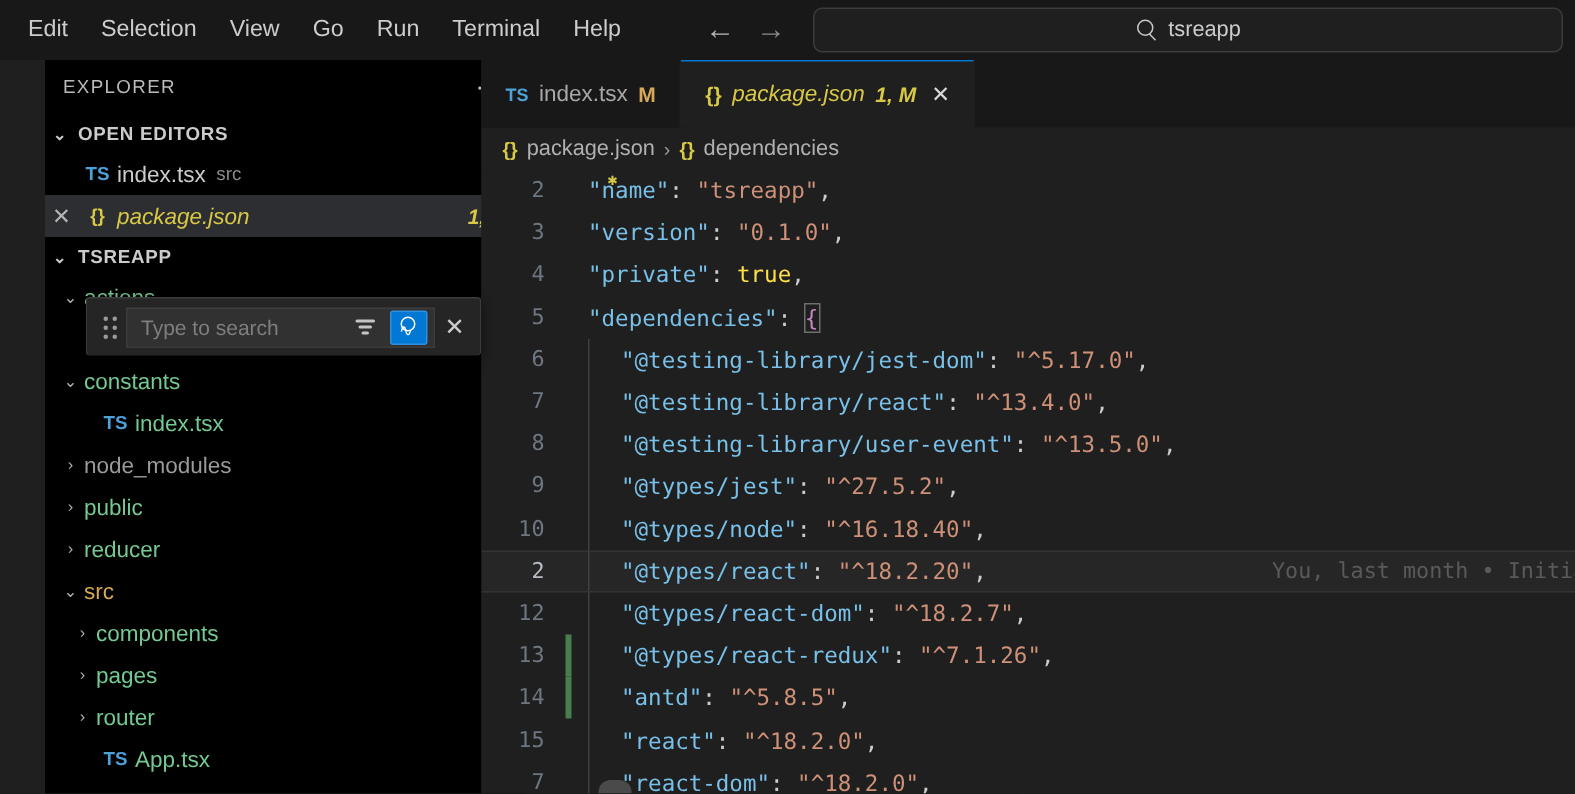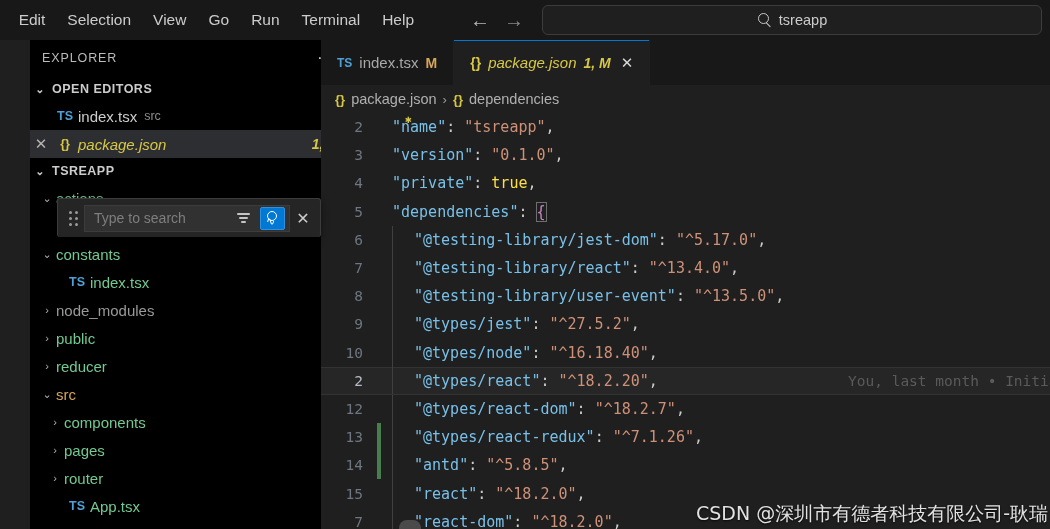--- a/index.html
+++ b/index.html
@@ -482,14 +482,13 @@
             <span class="indentg"></span>
             <span class="indentg g"></span>
             <span style="width: 11px; flex: 0 0 auto;"></span>
             <span class="ctext"><span class="k">"react-dom"</span><span class="p">: </span><span class="s">"^18.2.0"</span><span class="p">,</span></span>
           </div>
         </div>
       <div class="scroll-pill"></div>
     </div>
   </div>
 
-  <div class="watermark">CSDN @深圳市有德者科技有限公司-耿瑞</div>
 </div>
 
 </body></html>

